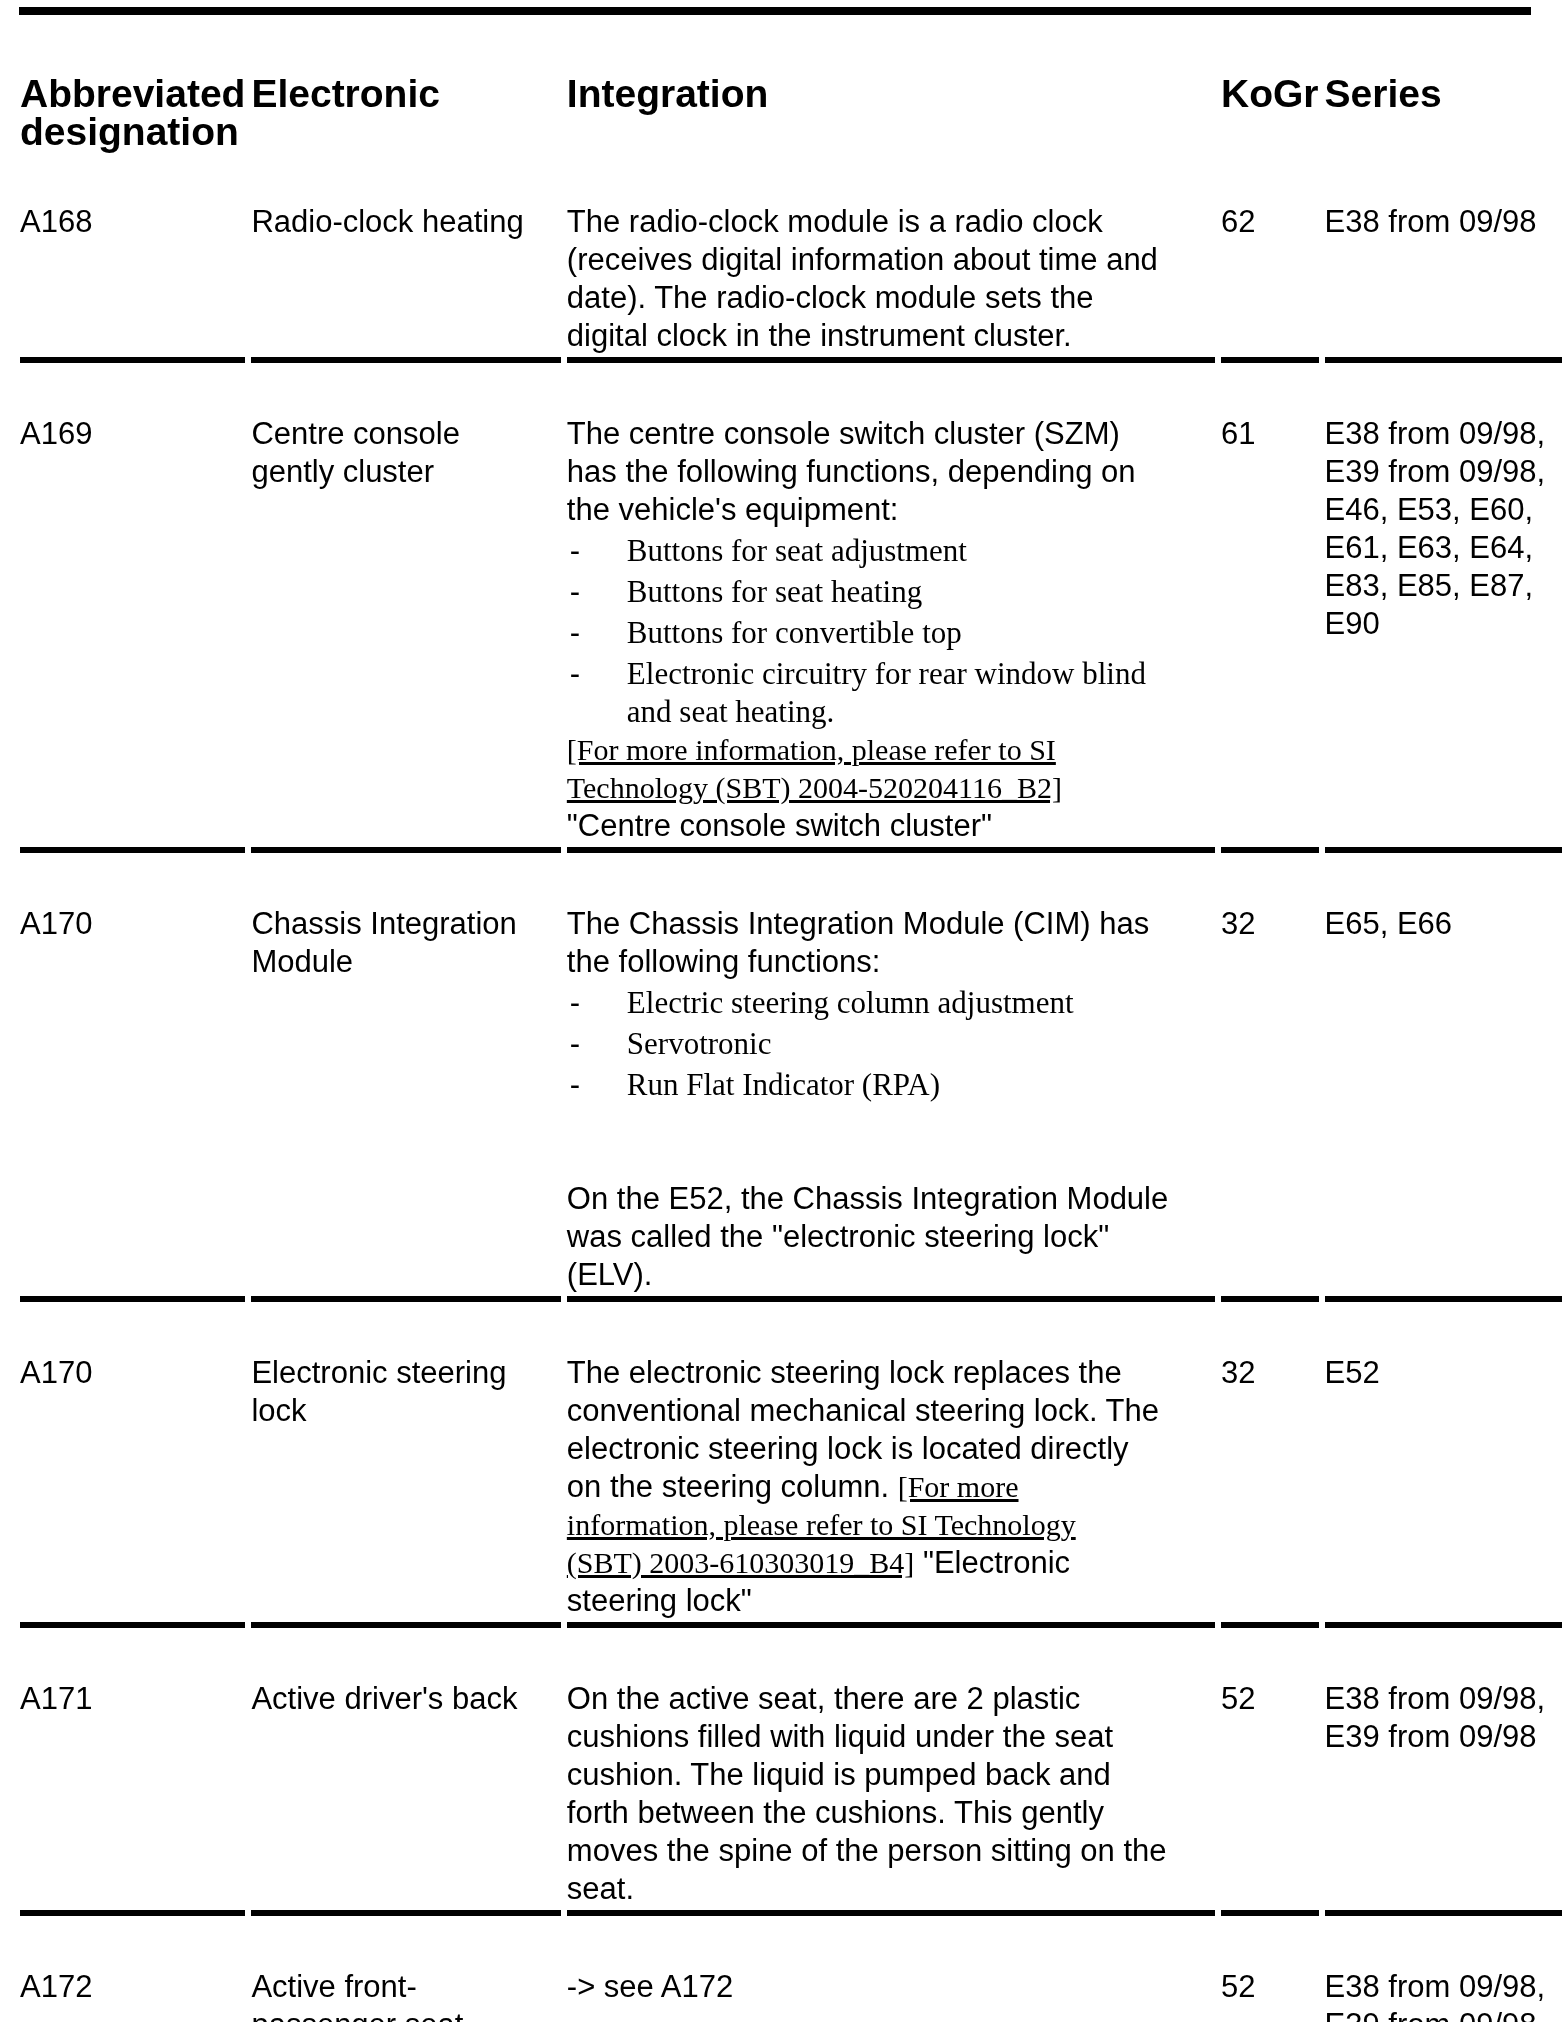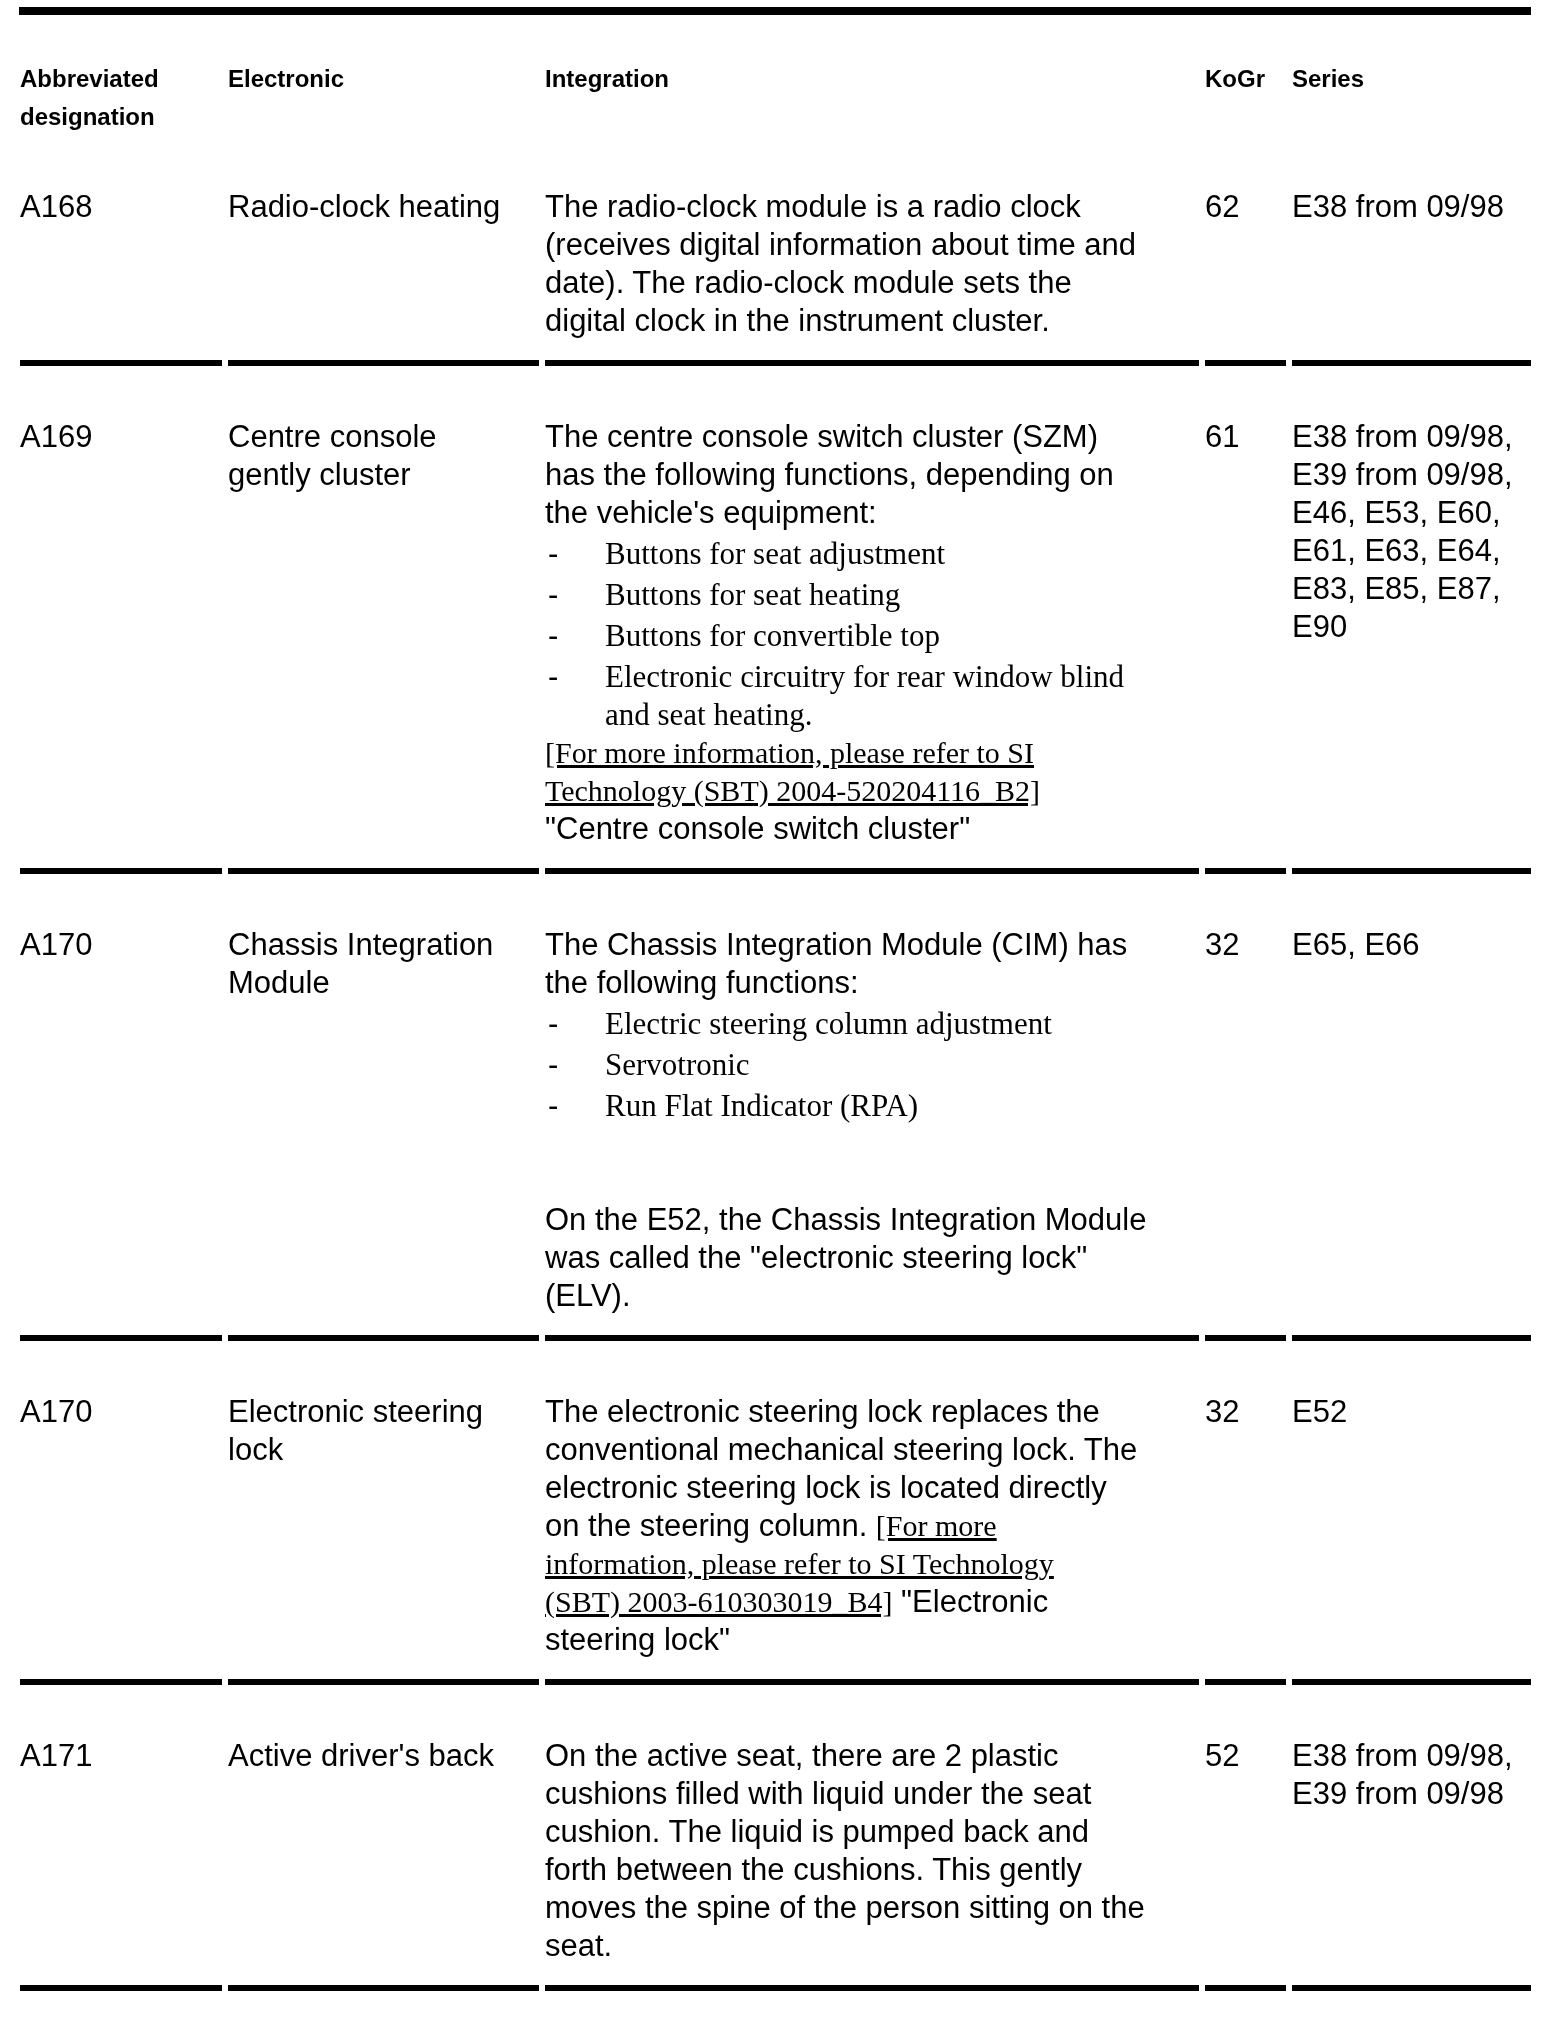--- a/index.html
+++ b/index.html
@@ -35,27 +35,27 @@
   col.c-kogr        { width: 81px; }
   col.c-series      { width: 239px; }
   th, td {
     vertical-align: top;
     text-align: left;
     white-space: pre-line;
     overflow: visible;
   }
   th {
     font-weight: bold;
-    font-size: 24px;
-    padding-top: 45px;
+    font-size: 39px;
+    padding-top: 60px;
     border-bottom: none;
   }
   td {
     padding-top: 52px;
-    padding-bottom: 20px;
+    padding-bottom: 2px;
     border-bottom: 6px solid #000000;
   }
   tbody tr:last-child td { border-bottom-width: 8px; }
   .para { white-space: pre-line; }
   .bullets { margin-top: 2px; }
   .bullet {
     display: flex;
     padding-left: 3px;
     margin-top: 3px;
   }

